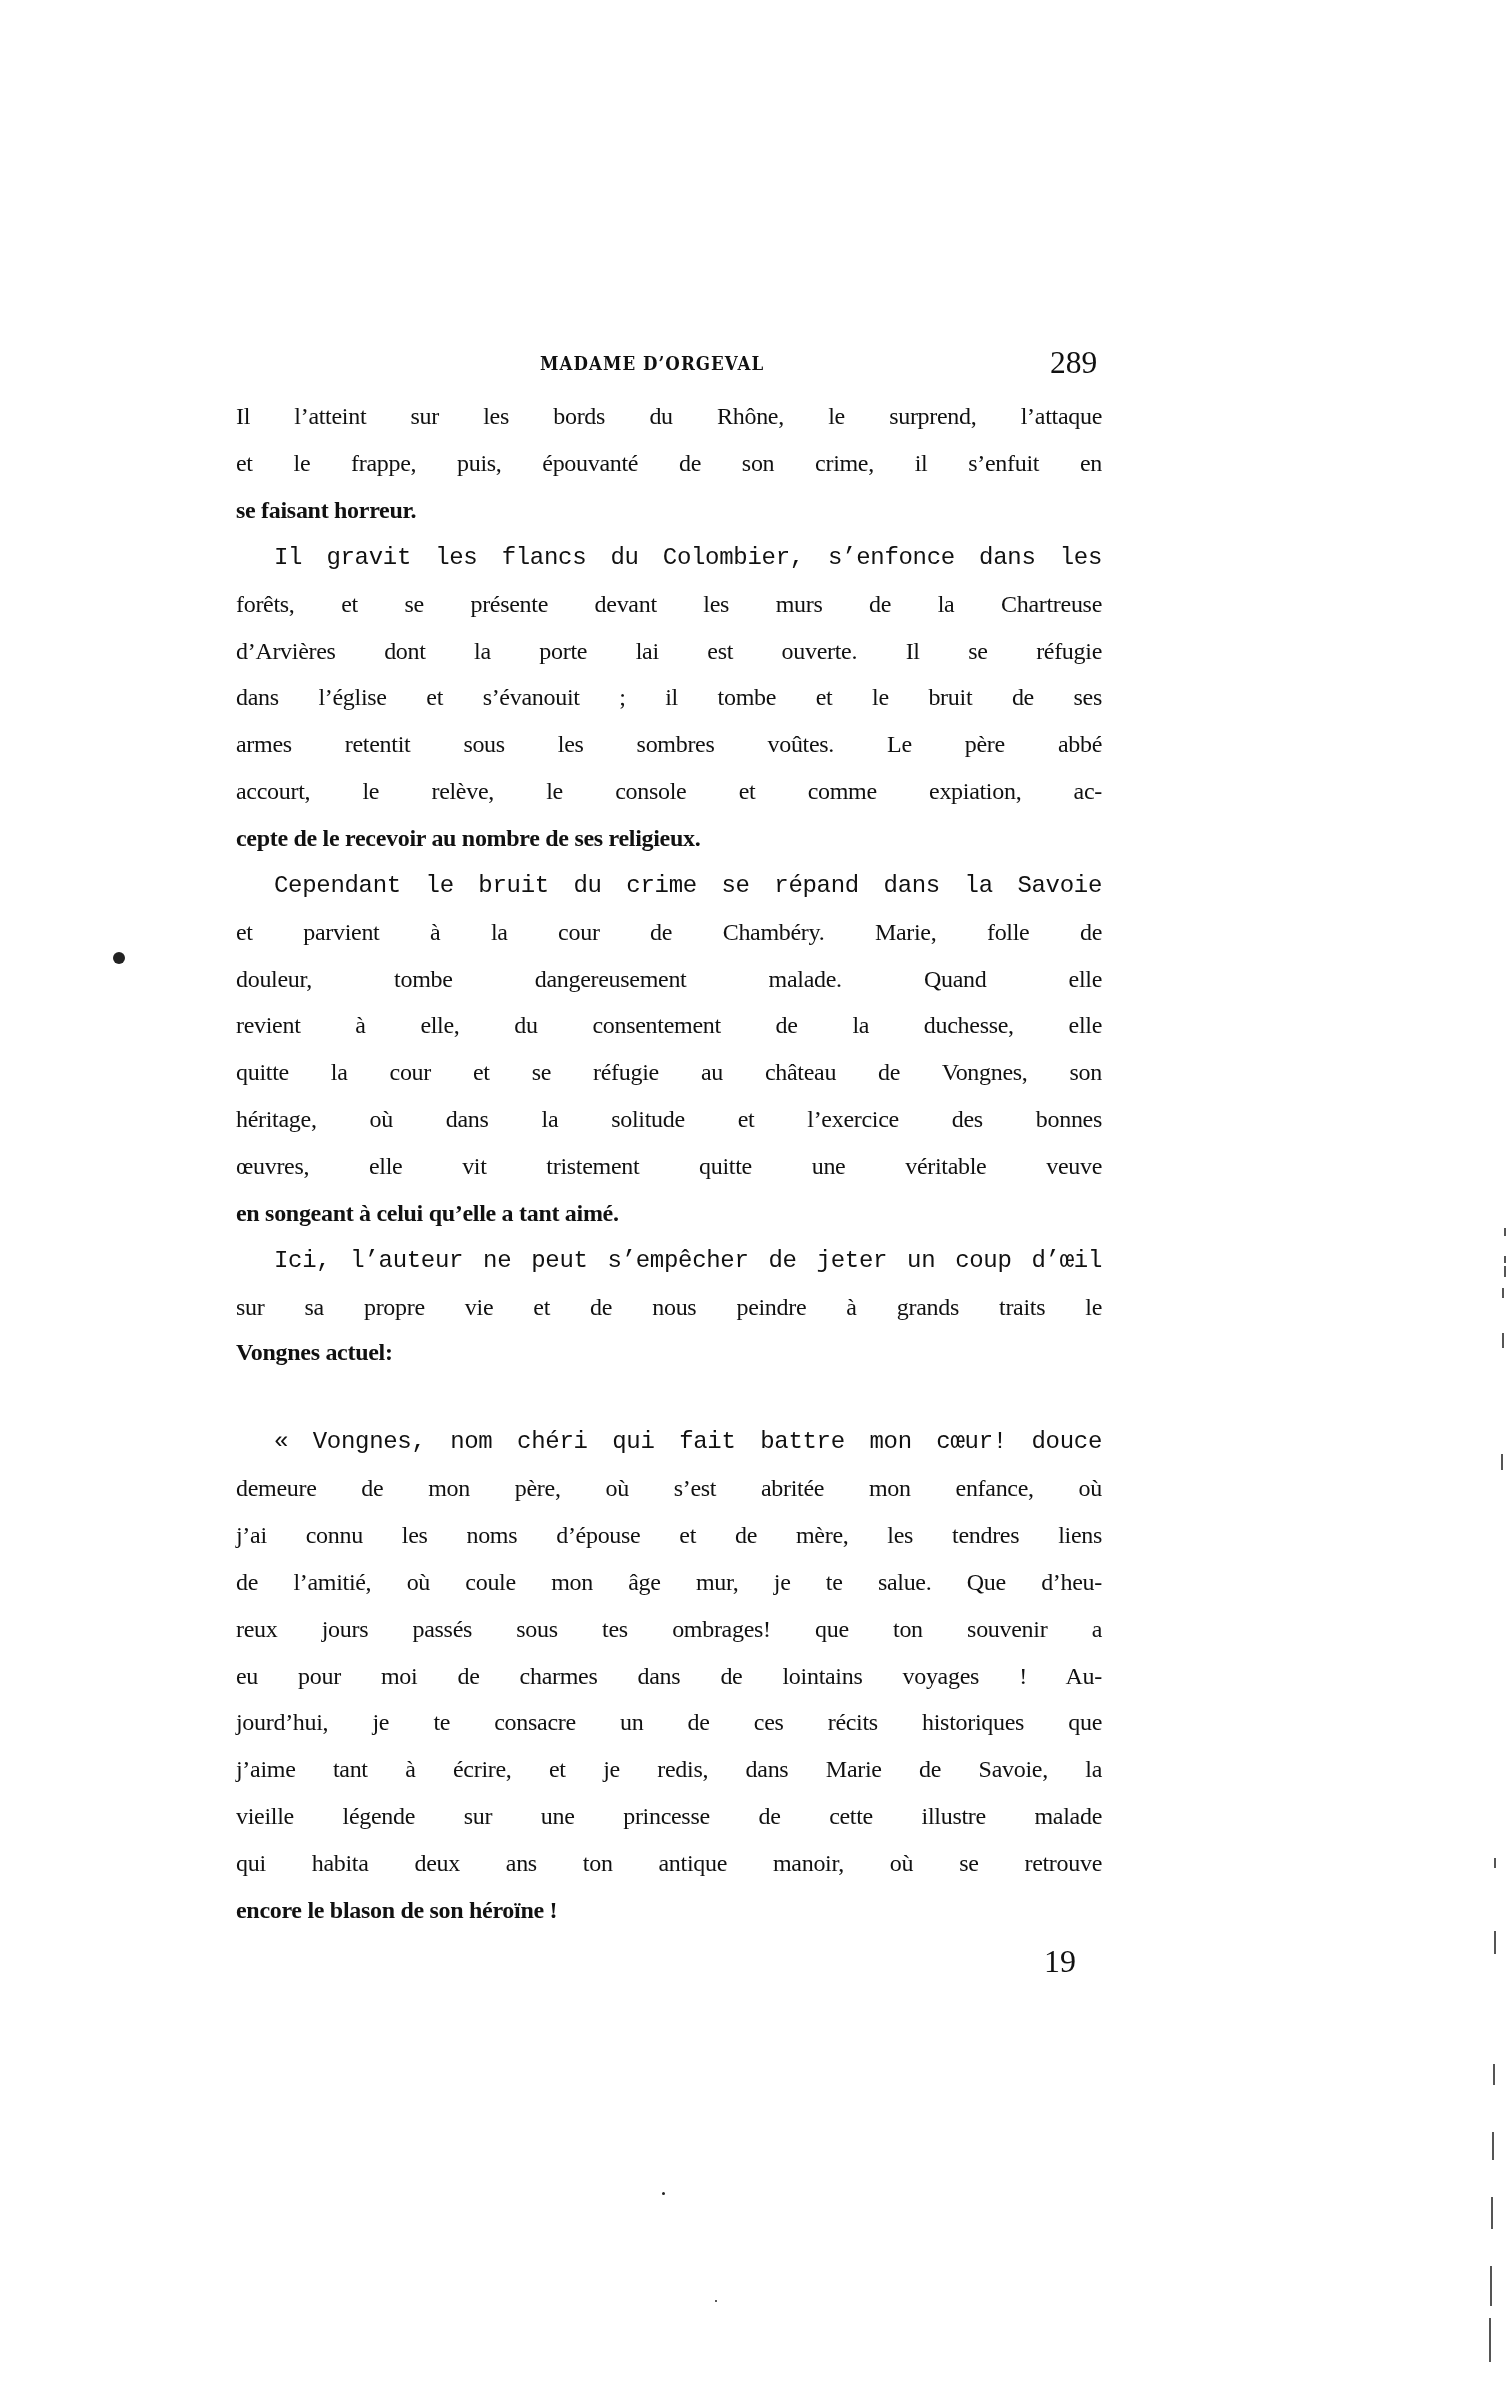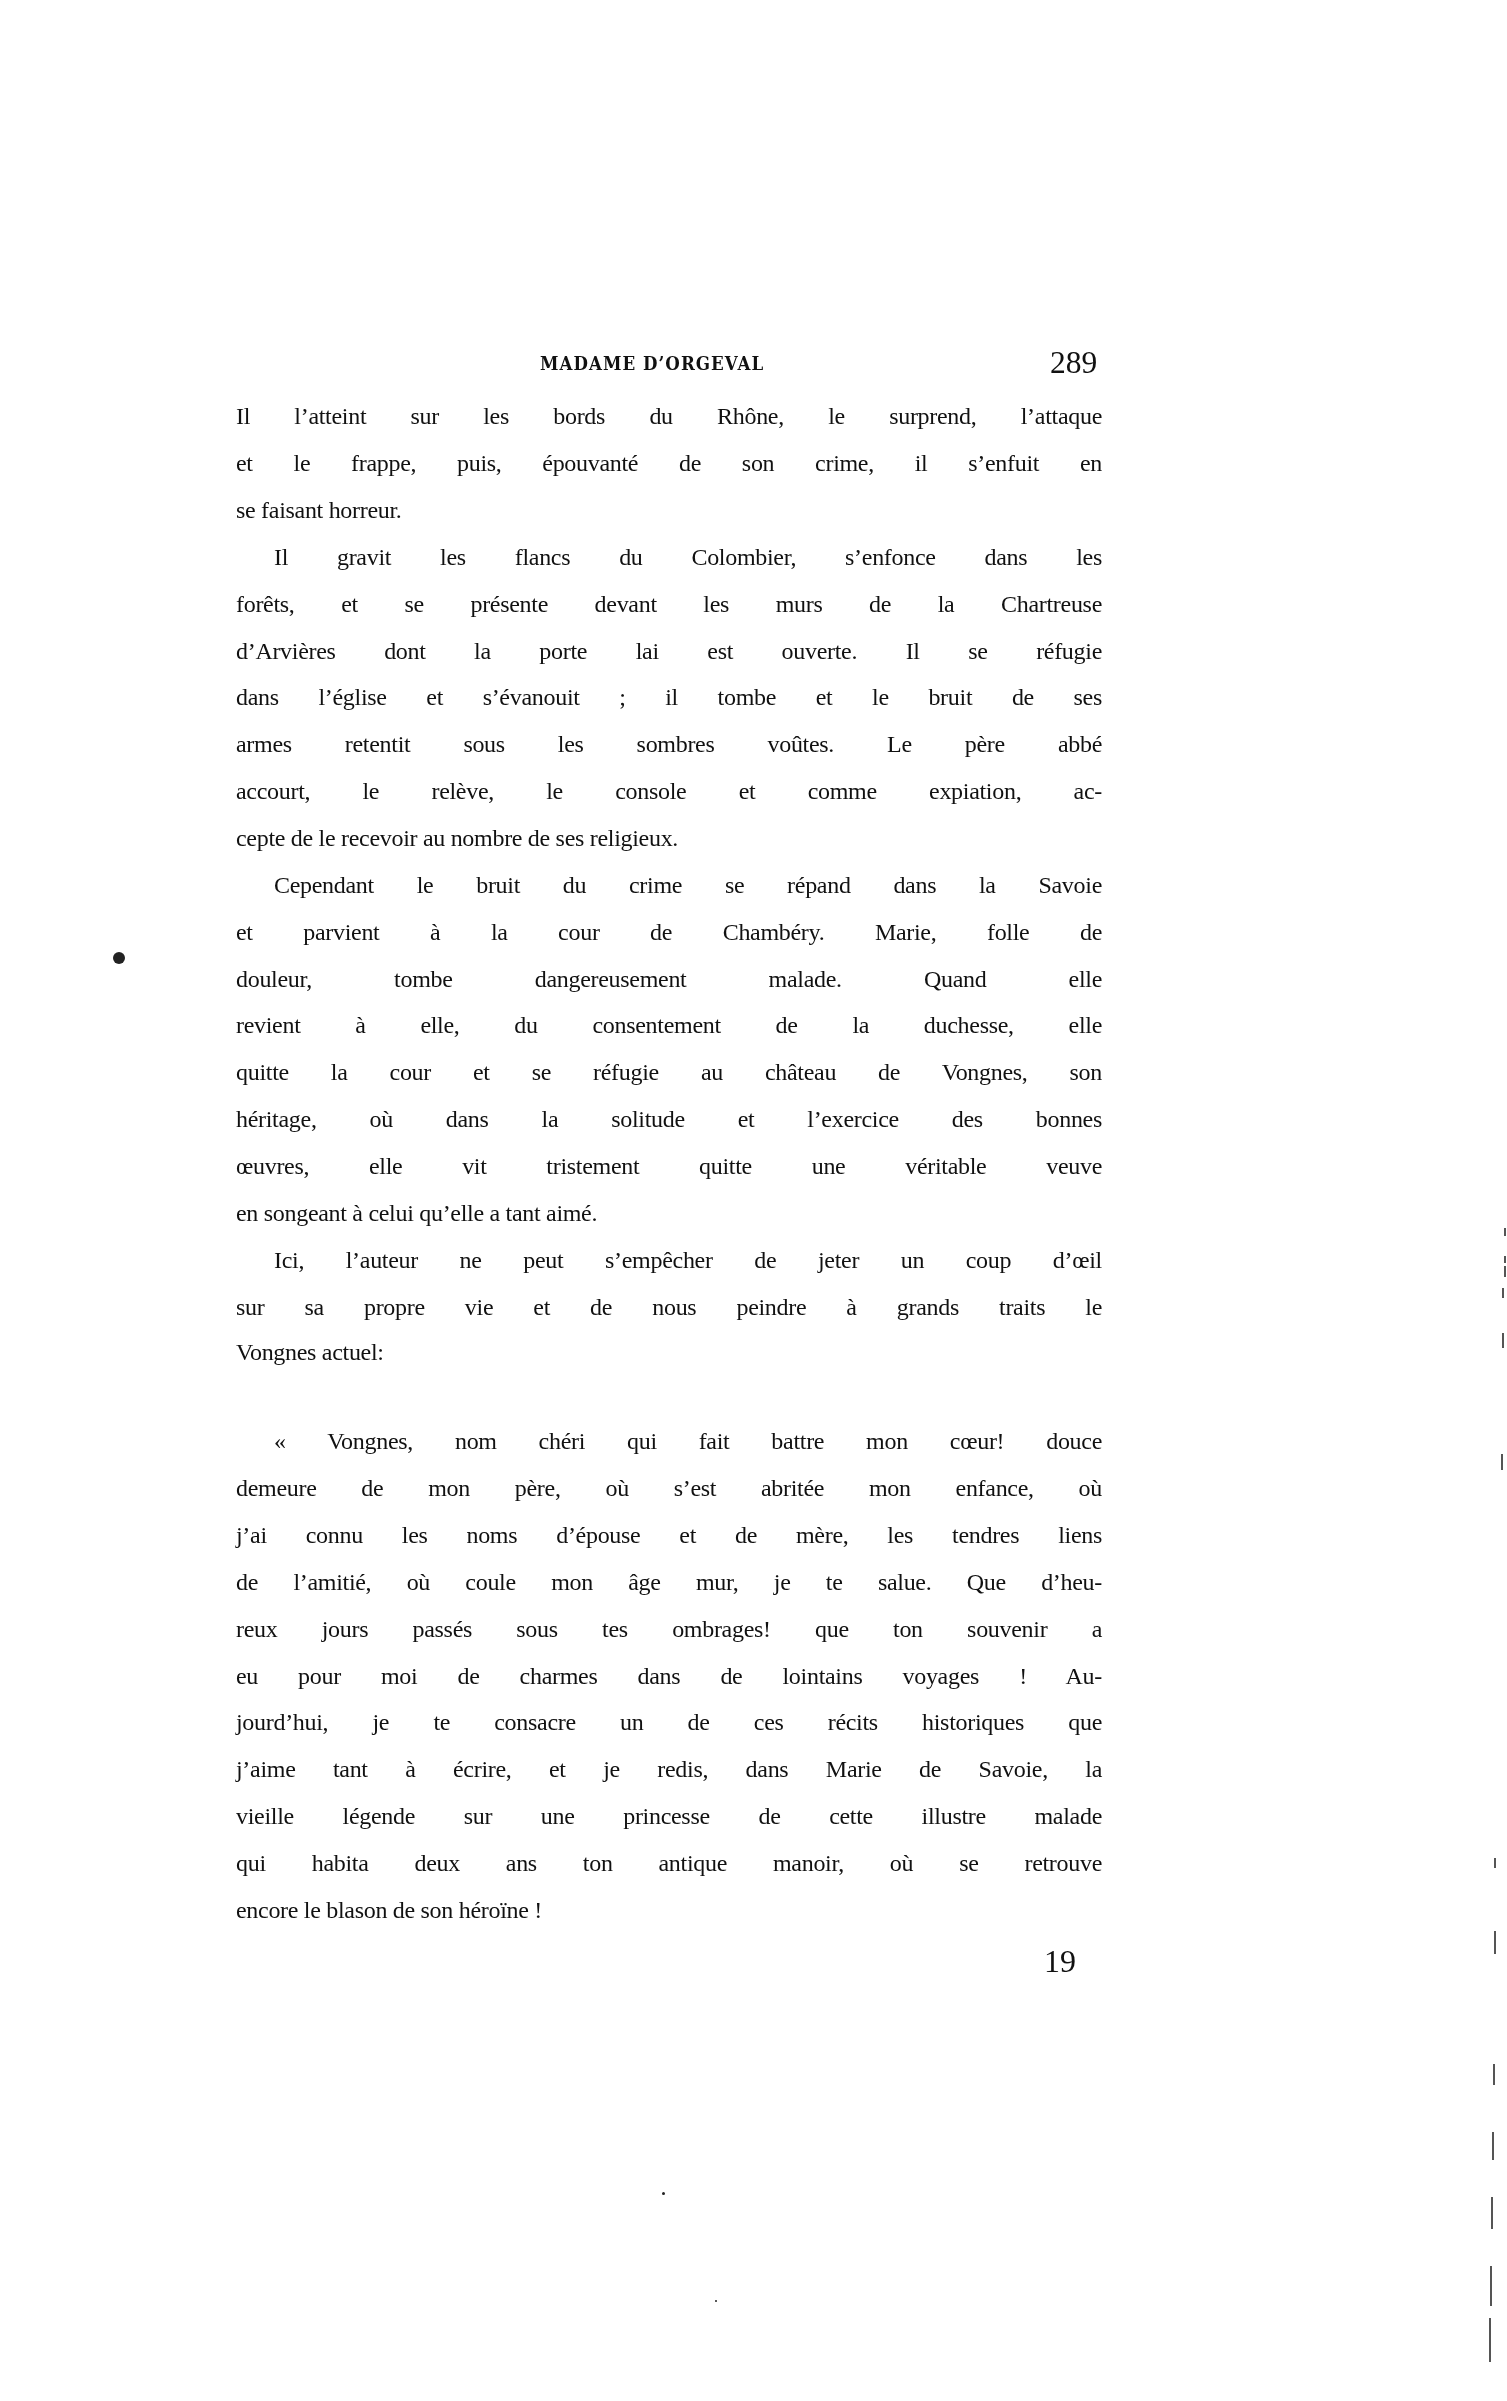--- a/index.html
+++ b/index.html
@@ -66,23 +66,25 @@
     font-size: 24px;
     line-height: 47px;
     white-space: nowrap;
     text-align: justify;
     text-align-last: justify;
     letter-spacing: -0.3px;
   }
   .line.indent {
     left: 38px;
     width: 828px;
+    font-family: Liberation Mono, monospace;
   }
   .line.last {
     text-align-last: left;
+    font-weight: bold;
   }
   .signature-mark {
     position: absolute;
     left: 1044px;
     top: 1943px;
     font-family: "Liberation Serif", serif;
     font-weight: normal;
     font-size: 32px;
     line-height: 36px;
   }

